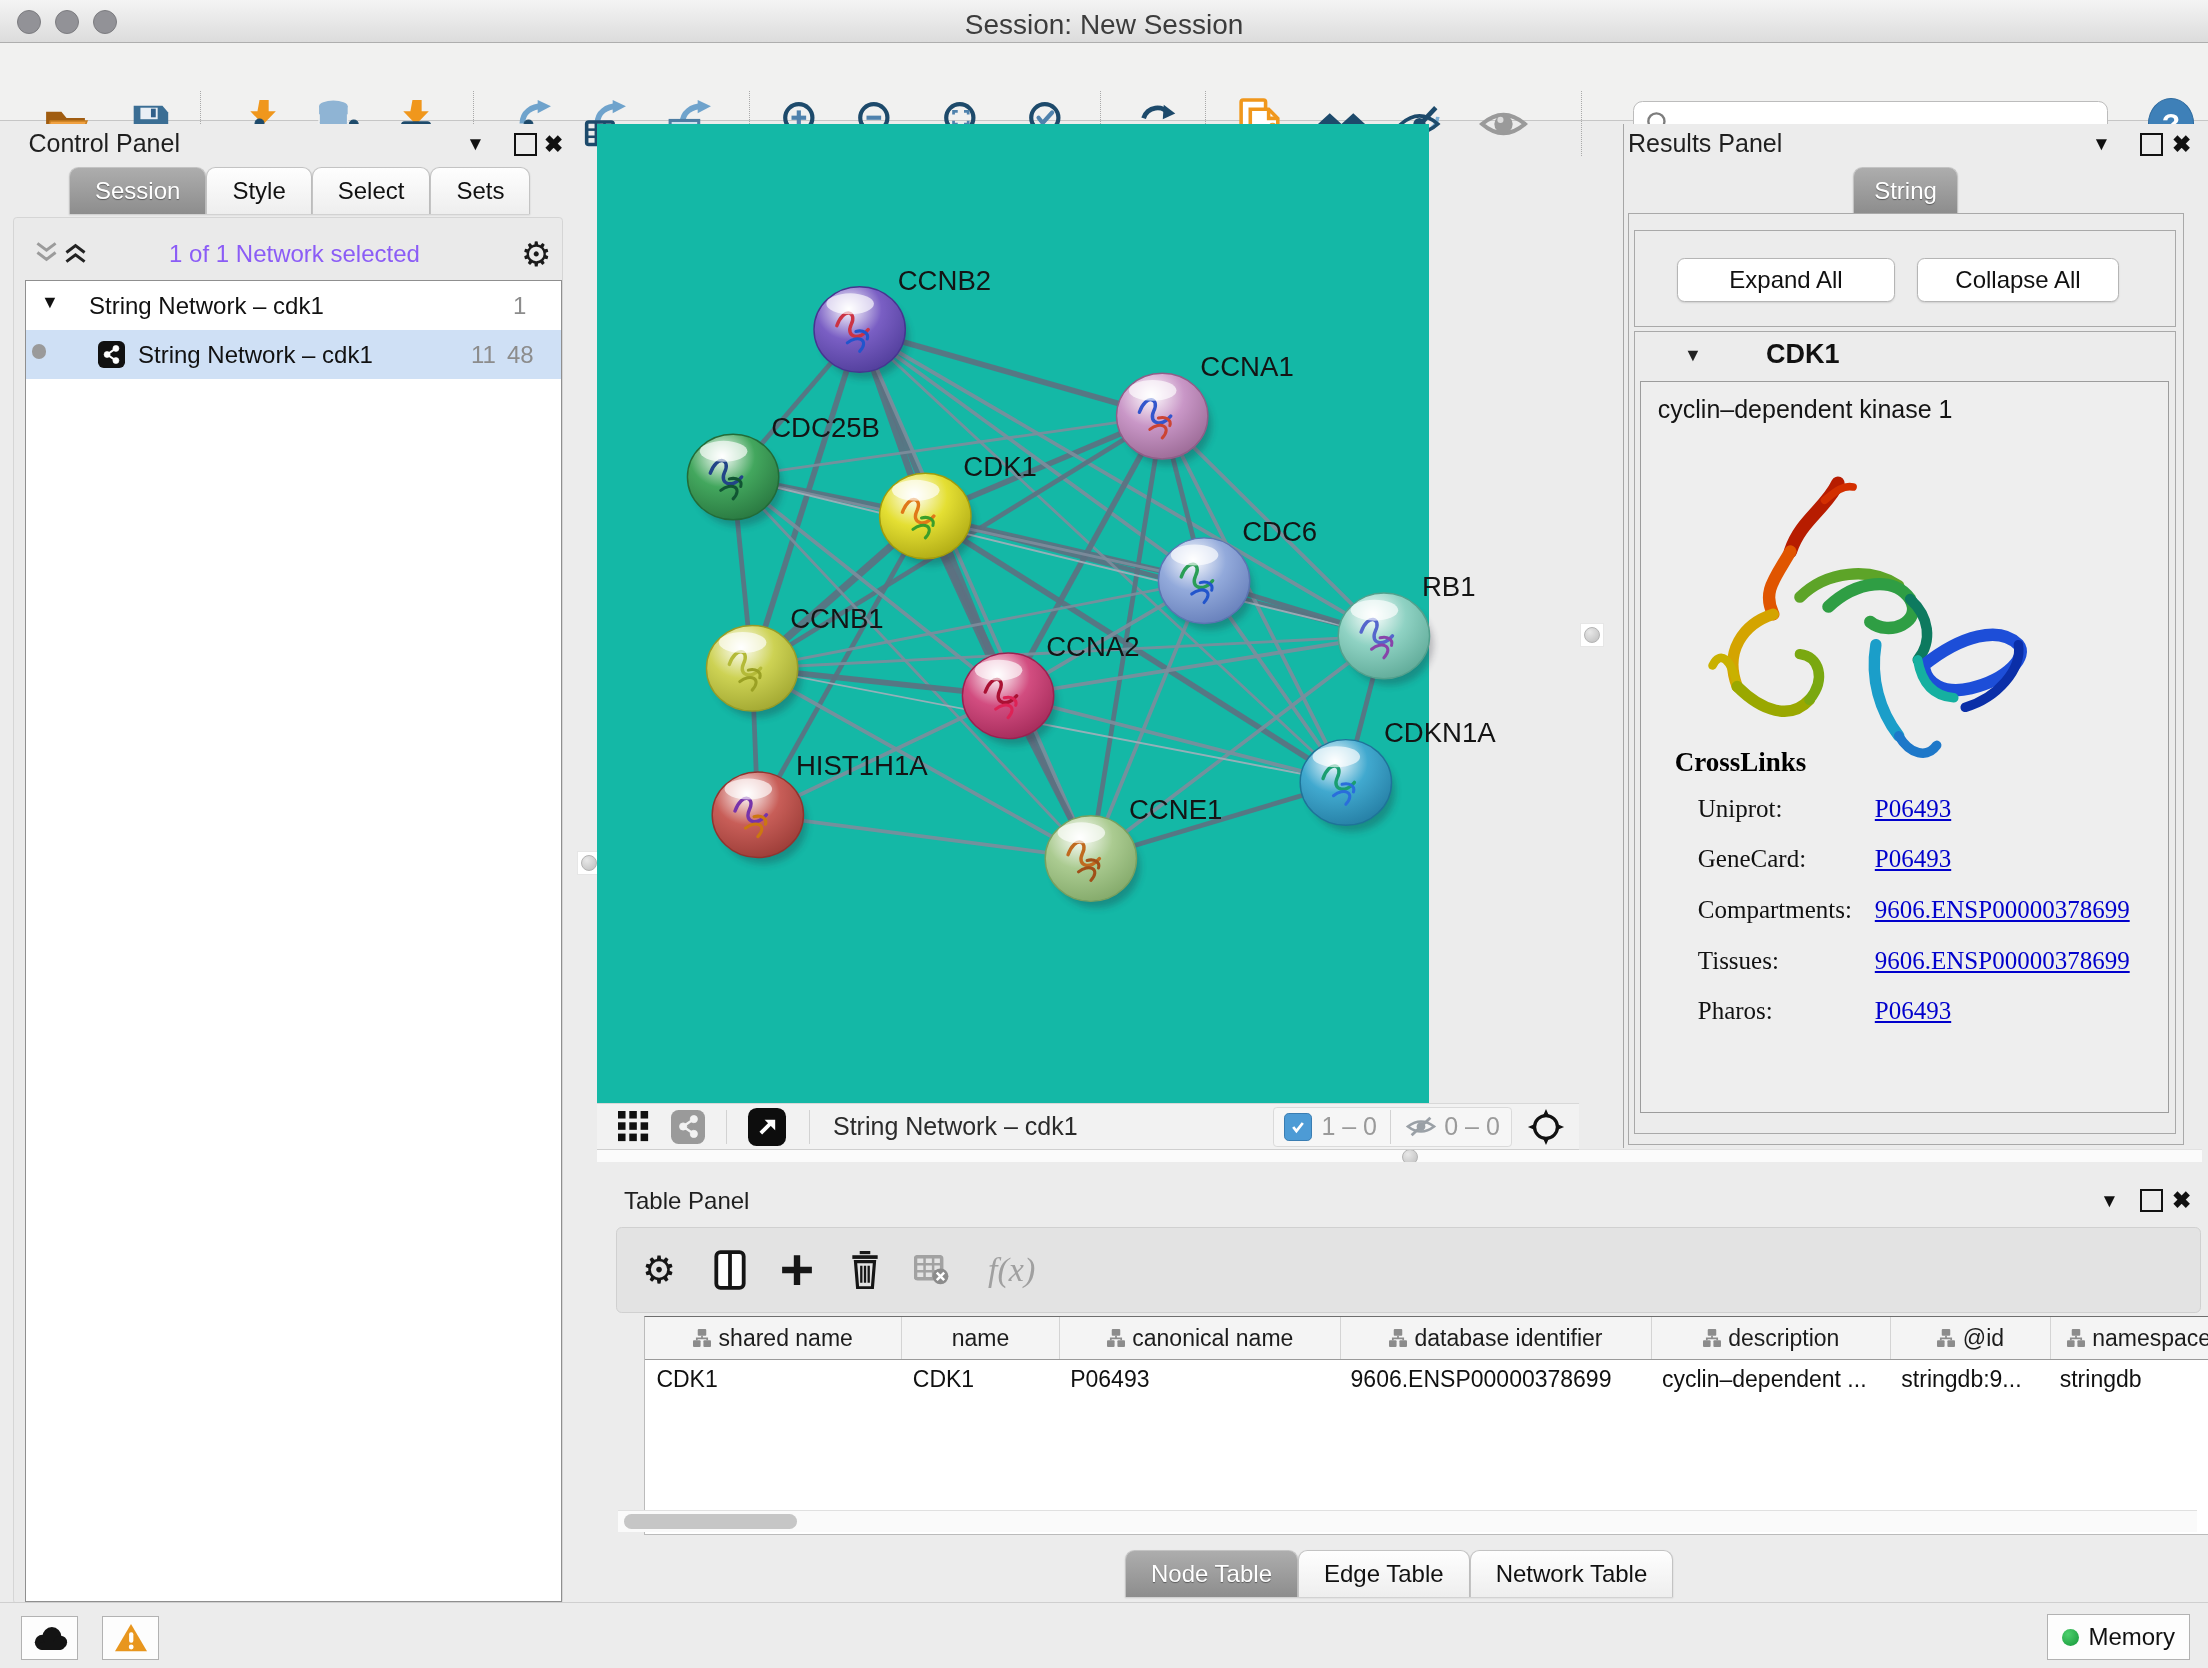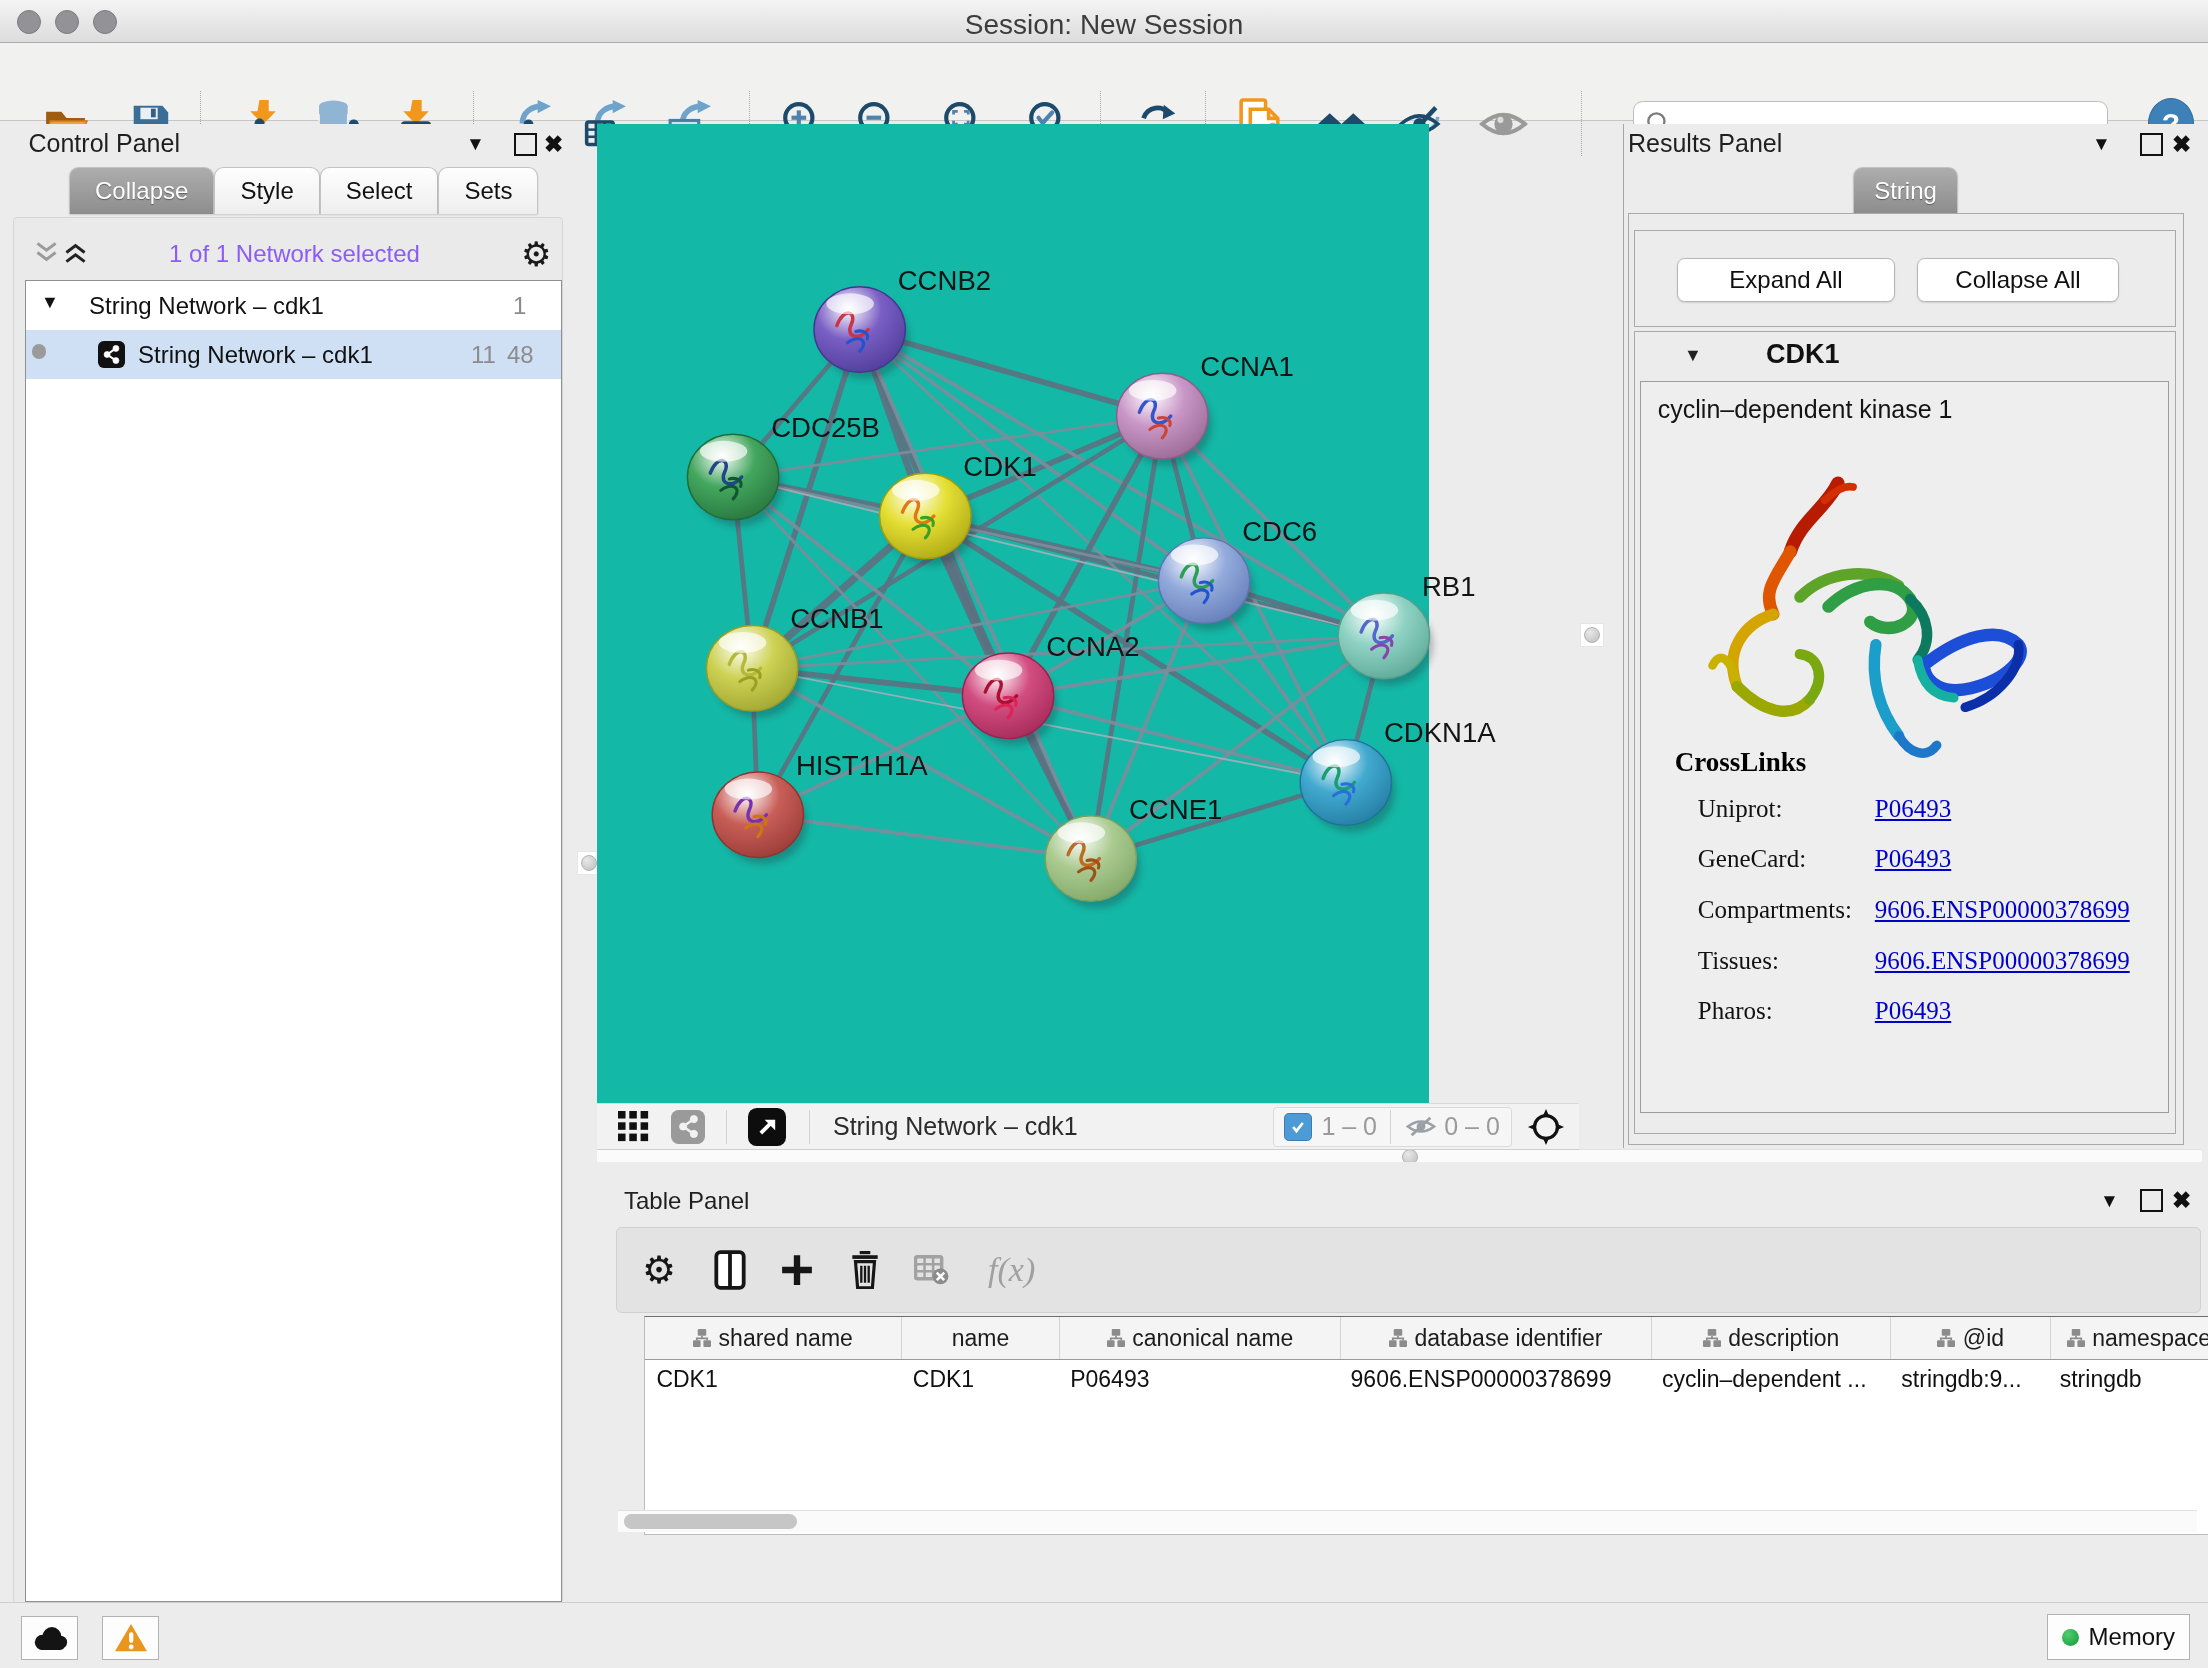--- a/index.html
+++ b/index.html
@@ -282,21 +282,21 @@
     <div class="helpbtn">?</div>
   </div>
 
   <div class="cp-bg"></div>
   <div class="phead" style="left:28.5px;top:129px">Control Panel</div>
   <div class="pctl" style="left:466px;top:133px;font-size:19px">▼</div>
   <div class="sqbtn" style="left:514px;top:133px"></div>
   <div class="pctl" style="left:544px;top:131px;font-weight:bold;font-size:23px">✖</div>
 
   <div class="cp-tabs" id="cp-tabs">
-      <div class="tab sel">Collapse</div>
+      <div class="tab sel">Session</div>
       <div class="tab">Style</div>
       <div class="tab">Select</div>
       <div class="tab">Sets</div>
     </div>
   <div class="cp-inner"></div>
 
   <div style="position:absolute;left:34px;top:240px">
     <svg width="25" height="25" viewBox="0 0 22 22">
         <path d="M3 3 l8 6 8 -6 M3 11 l8 6 8 -6" fill="none" stroke="#9b9b9b" stroke-width="2.6"></path>
       </svg>
@@ -724,20 +724,25 @@
         <div class="td" style="width: 300px;">9606.ENSP00000378699</div>
         <div class="td" style="width: 228px;">cyclin–dependent ...</div>
         <div class="td" style="width: 147px;">stringdb:9...</div>
         <div class="td" style="width: 165px;">stringdb</div>
       </div>
   </div>
   <div class="hscroll">
     <div class="hthumb"></div>
   </div>
 
+  <div class="bt-tabs" id="bt-tabs">
+      <div class="tab sel">Node Table</div>
+      <div class="tab">Edge Table</div>
+      <div class="tab">Network Table</div>
+    </div>
 
   <div class="statusbar">
     <div class="stbtn" style="left:21px">
       <svg width="38" height="27" viewBox="0 0 40 28">
         <circle cx="12" cy="18" r="8" fill="#141414"></circle>
           <circle cx="22" cy="12" r="10" fill="#141414"></circle>
         <circle cx="31" cy="18" r="7" fill="#141414"></circle>
           <rect x="8" y="18" width="27" height="8" rx="4" fill="#141414"></rect>
       </svg>
     </div>

